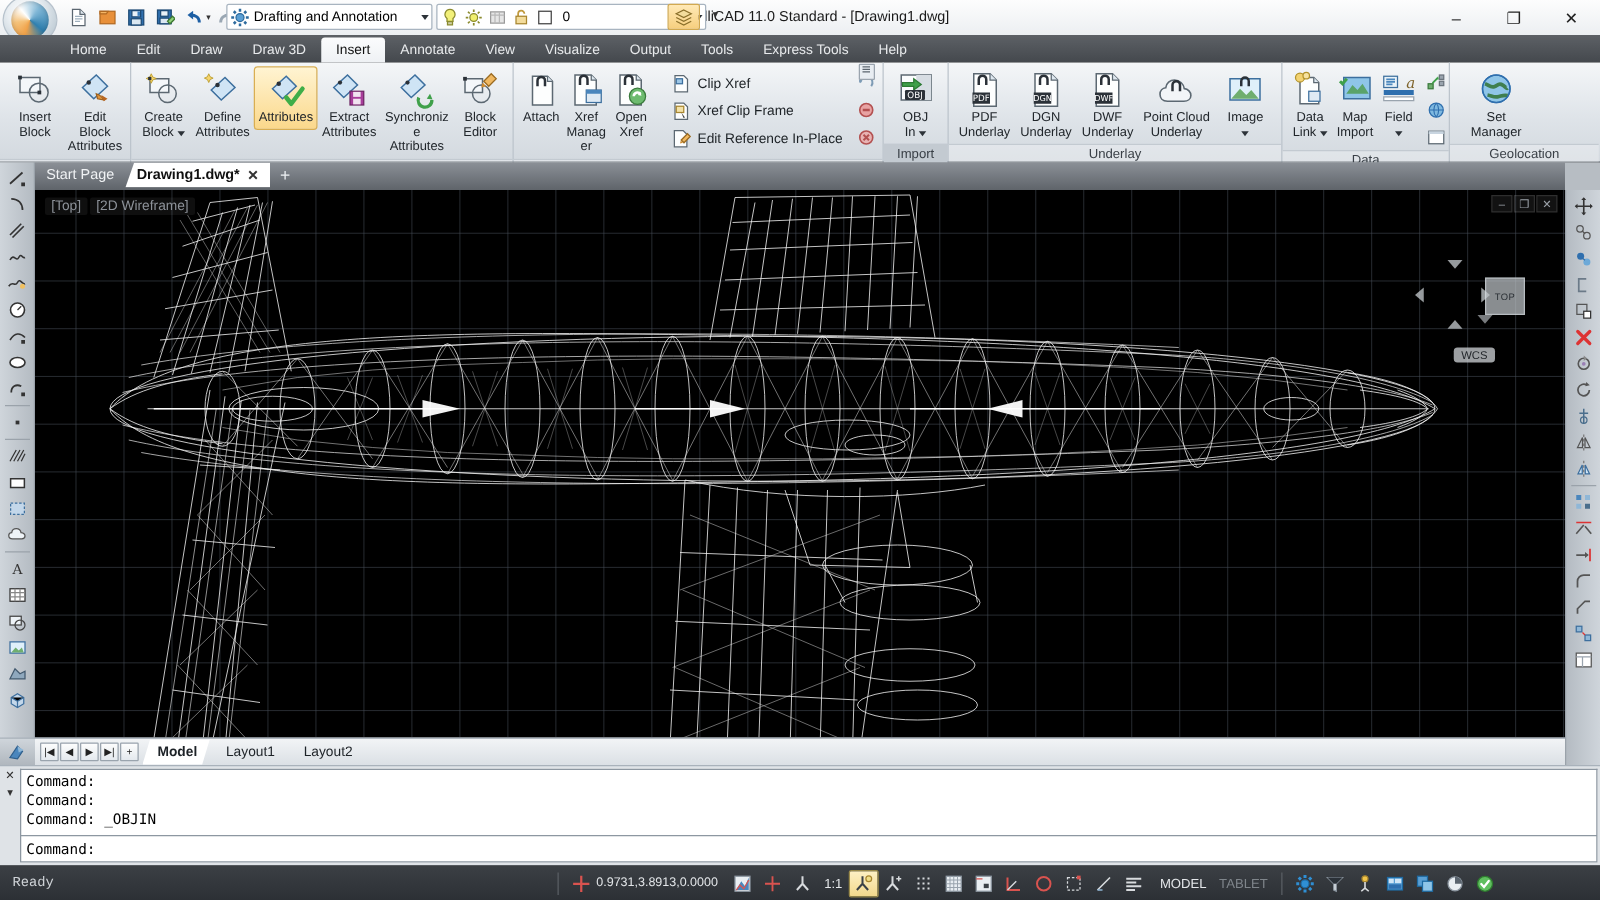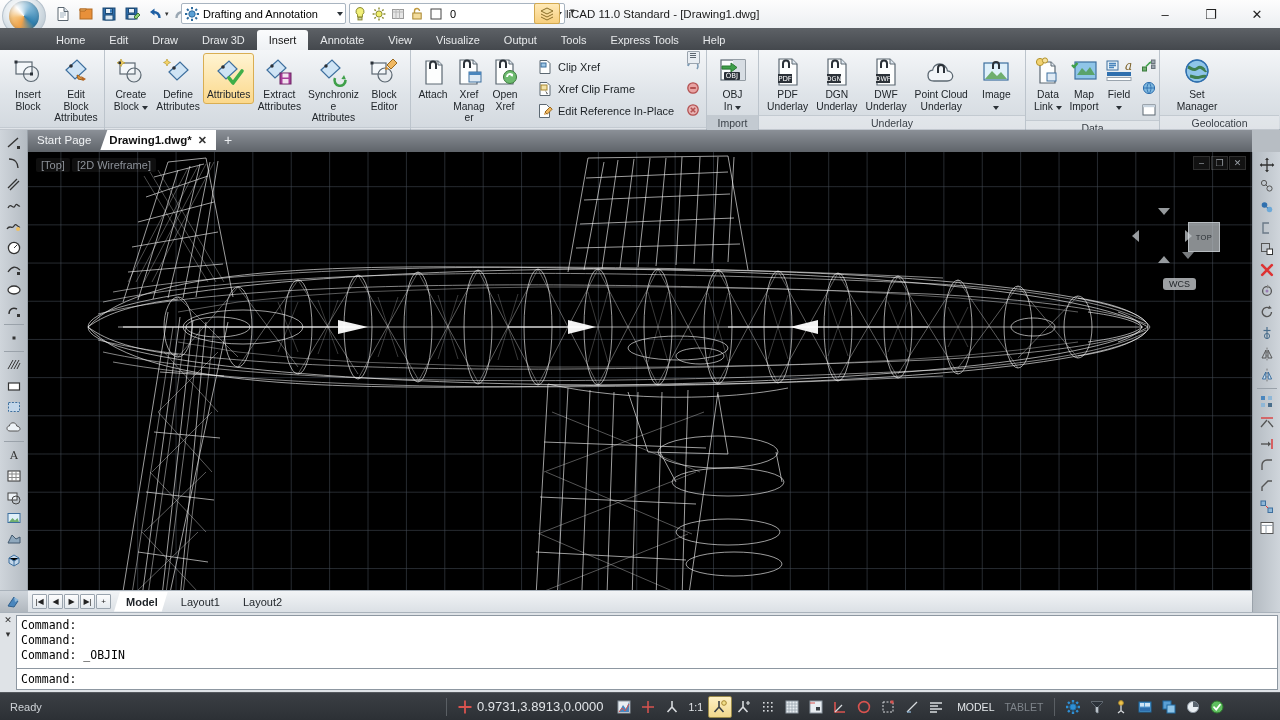--- a/index.html
+++ b/index.html
@@ -248,23 +248,23 @@
     padding:3px 4px;display:flex;align-items:center;
   }
 
   
   .statusbar{
     position:absolute;left:0;top:692px;width:1280px;height:28px;
     background:linear-gradient(#3b3f44,#2c3035);
     border-top:1px solid #55595e;box-sizing:border-box;
     display:flex;align-items:center;color:#cfd3d7;font-size:11px;
   }
-  .st-ready{padding-left:10px;width:430px;}
+  .st-ready{padding-left:10px;width:430px;font-family:Liberation Mono, monospace;}
   .st-sep{width:1px;height:18px;background:#5a5f64;margin:0 6px;}
-  .coord{font-size:13px;color:#e2e5e8;white-space:nowrap;}
+  .coord{font-size:10px;color:#e2e5e8;white-space:nowrap;}
   .sbtn{
     width:24px;height:22px;display:flex;align-items:center;justify-content:center;
     border:1px solid transparent;border-radius:2px;box-sizing:border-box;flex:none;
   }
   .sbtn.on{border-color:#9a8a4a;background:linear-gradient(#fdf0c4,#f2d88c);}
   .stext{font-size:10.5px;color:#e4e7ea;padding:0 5px;white-space:nowrap;}
   .stext.dim{color:#7f858b;}
 
   svg{display:block;}
   .nosel{user-select:none;}

